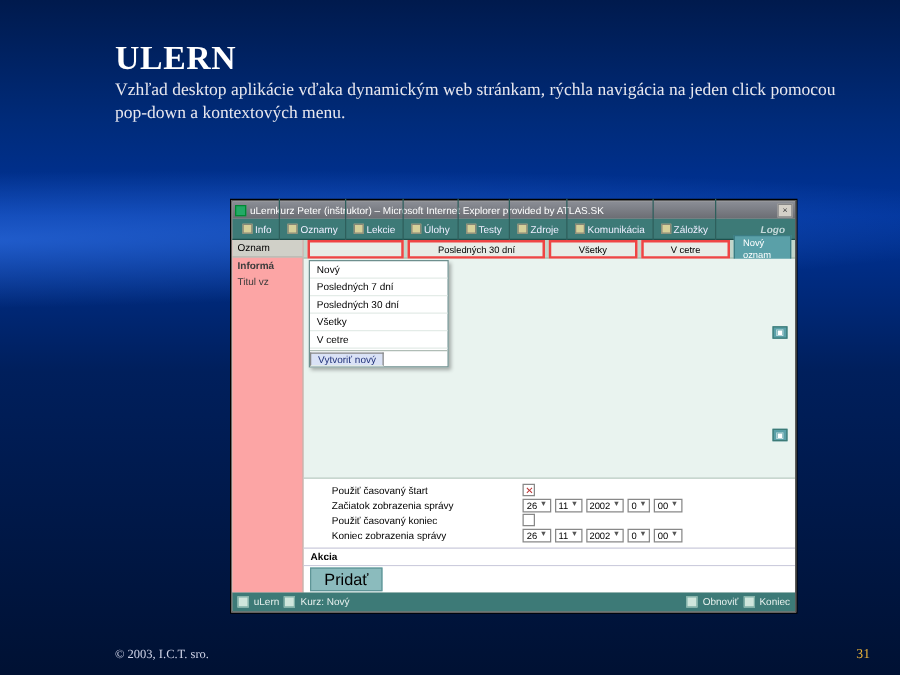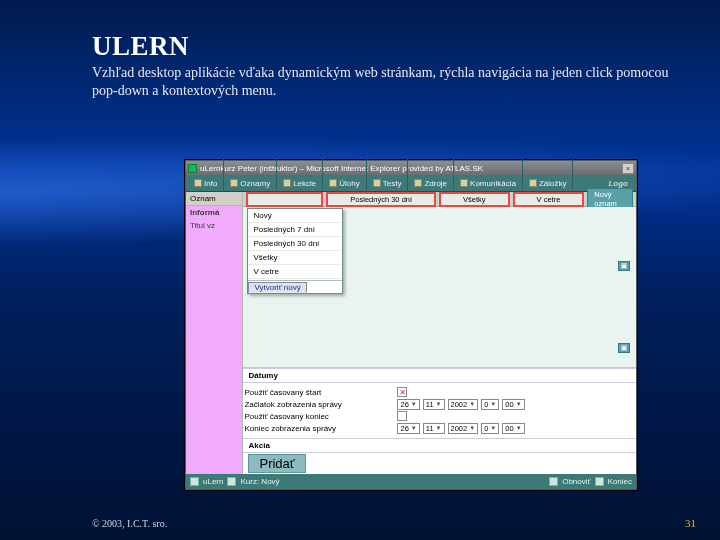--- a/index.html
+++ b/index.html
@@ -68,42 +68,42 @@
     border-right:1px solid #2e5f5c;
   }
   .tab .ti { width:8px; height:8px; background:#d6d09a; border:1px solid #887; }
   .tab.logo { margin-left:auto; color:#c4d9da; font-style:italic; font-weight:bold; border:none; }
 
   .content {
     display:flex; height: calc(100% - 14px - 17px - 15px);
     background:#f2f2ee;
   }
   .sidebar {
-    width:80px; background:#f0abfc; border-right:1px solid #b6b6b0;
+    width:80px; background:#fca5a5; border-right:1px solid #b6b6b0;
   }
   .sbhead { background:#d0d0c8; padding:2px 4px; font-size:8px; border-bottom:1px solid #b6b6b0; }
   .sbitem { padding:2px 4px; font-size:8px; color:#3b3b3b; }
   .sbitem.strong { font-weight:bold; }
 
   .main { flex:1; position:relative; display:flex; flex-direction:column; }
   .toolbar {
     background:#c2d6cb; height:15px; display:flex; align-items:center; gap:3px;
     border-bottom:1px solid #9ab5a6; padding:0 3px;
   }
   .pill {
     background:#e8ece7; border:2px solid #ef4444; padding:1px 22px; font-size:7.5px;
     display:inline-flex; align-items:center; white-space:nowrap;
   }
   .btn-new {
     background:#5aa0a8; color:#fff; padding:1px 6px; font-size:7.5px; border:1px solid #3c7d84;
   }
 
   .dropdown {
     position:absolute; left:-1px; top:14px;
-    width:96px; background:#fff; border:1px solid #6e8f8e;
+    width:112px; background:#fff; border:1px solid #6e8f8e;
     box-shadow:2px 2px 3px rgba(0,0,0,.3);
     z-index:5;
   }
   .dropdown .dd { padding:2px 5px; font-size:8px; border-bottom:1px solid #e4ece8; }
   .dropdown .dd.sel { background:#dae2f6; color:#22337a; }
   .dropdown .sep { border-top:1px solid #b0bdb6; margin:1px 0; }
 
   .body-area {
     flex:1; background:#e9f3ef; border-bottom:1px solid #bcccc4;
     position:relative; padding:4px;
@@ -112,21 +112,21 @@
   .scroll-icon {
     position:absolute; right:6px; width:12px; height:10px;
     background:#5aa0a8; border:1px solid #3d7a77; display:flex; align-items:center; justify-content:center; color:#fff; font-size:7px;
   }
 
   .section-hdr {
     background:#fff; border-top:1px solid #ccd; border-bottom:1px solid #ccd;
     padding:2px 5px; font-size:8px; font-weight:bold;
   }
   .dform {
-    background:#fff; padding:3px 1px; font-size:8px;
+    background:#fff; padding:3px 22px; font-size:8px;
   }
   .drow { display:flex; align-items:center; gap:3px; margin:1.5px 0; }
   .drow .lbl { width:150px; }
   .sel { background:#fff; border:1px solid #888; padding:0 2px; font-size:7.5px; display:inline-flex; align-items:center; height:11px; }
   .sel .arr { margin-left:2px; font-size:6px; color:#555; }
   .chk {
     width:10px; height:10px; border:1px solid #888; background:#fff;
     display:inline-flex; align-items:center; justify-content:center; font-size:8px; color:#b33;
   }
 
@@ -229,21 +229,20 @@
       </div>
 
       <div class="body-area">
         <div style="height:58px;"></div>
         <div class="scroll-icon" style="top:54px;">▣</div>
         <div class="field-lbl">Správa</div>
         <div style="height:64px;"></div>
         <div class="scroll-icon" style="top:136px;">▣</div>
       </div>
 
-      <div class="section-hdr">Dátumy</div>
       <div class="dform">
         <div class="drow">
           <span class="lbl">Použiť časovaný štart</span>
           <span class="chk">✕</span>
         </div>
         <div class="drow">
           <span class="lbl">Začiatok zobrazenia správy</span>
           <span class="sel">
               <span>26</span>
               <span class="arr">▼</span>

